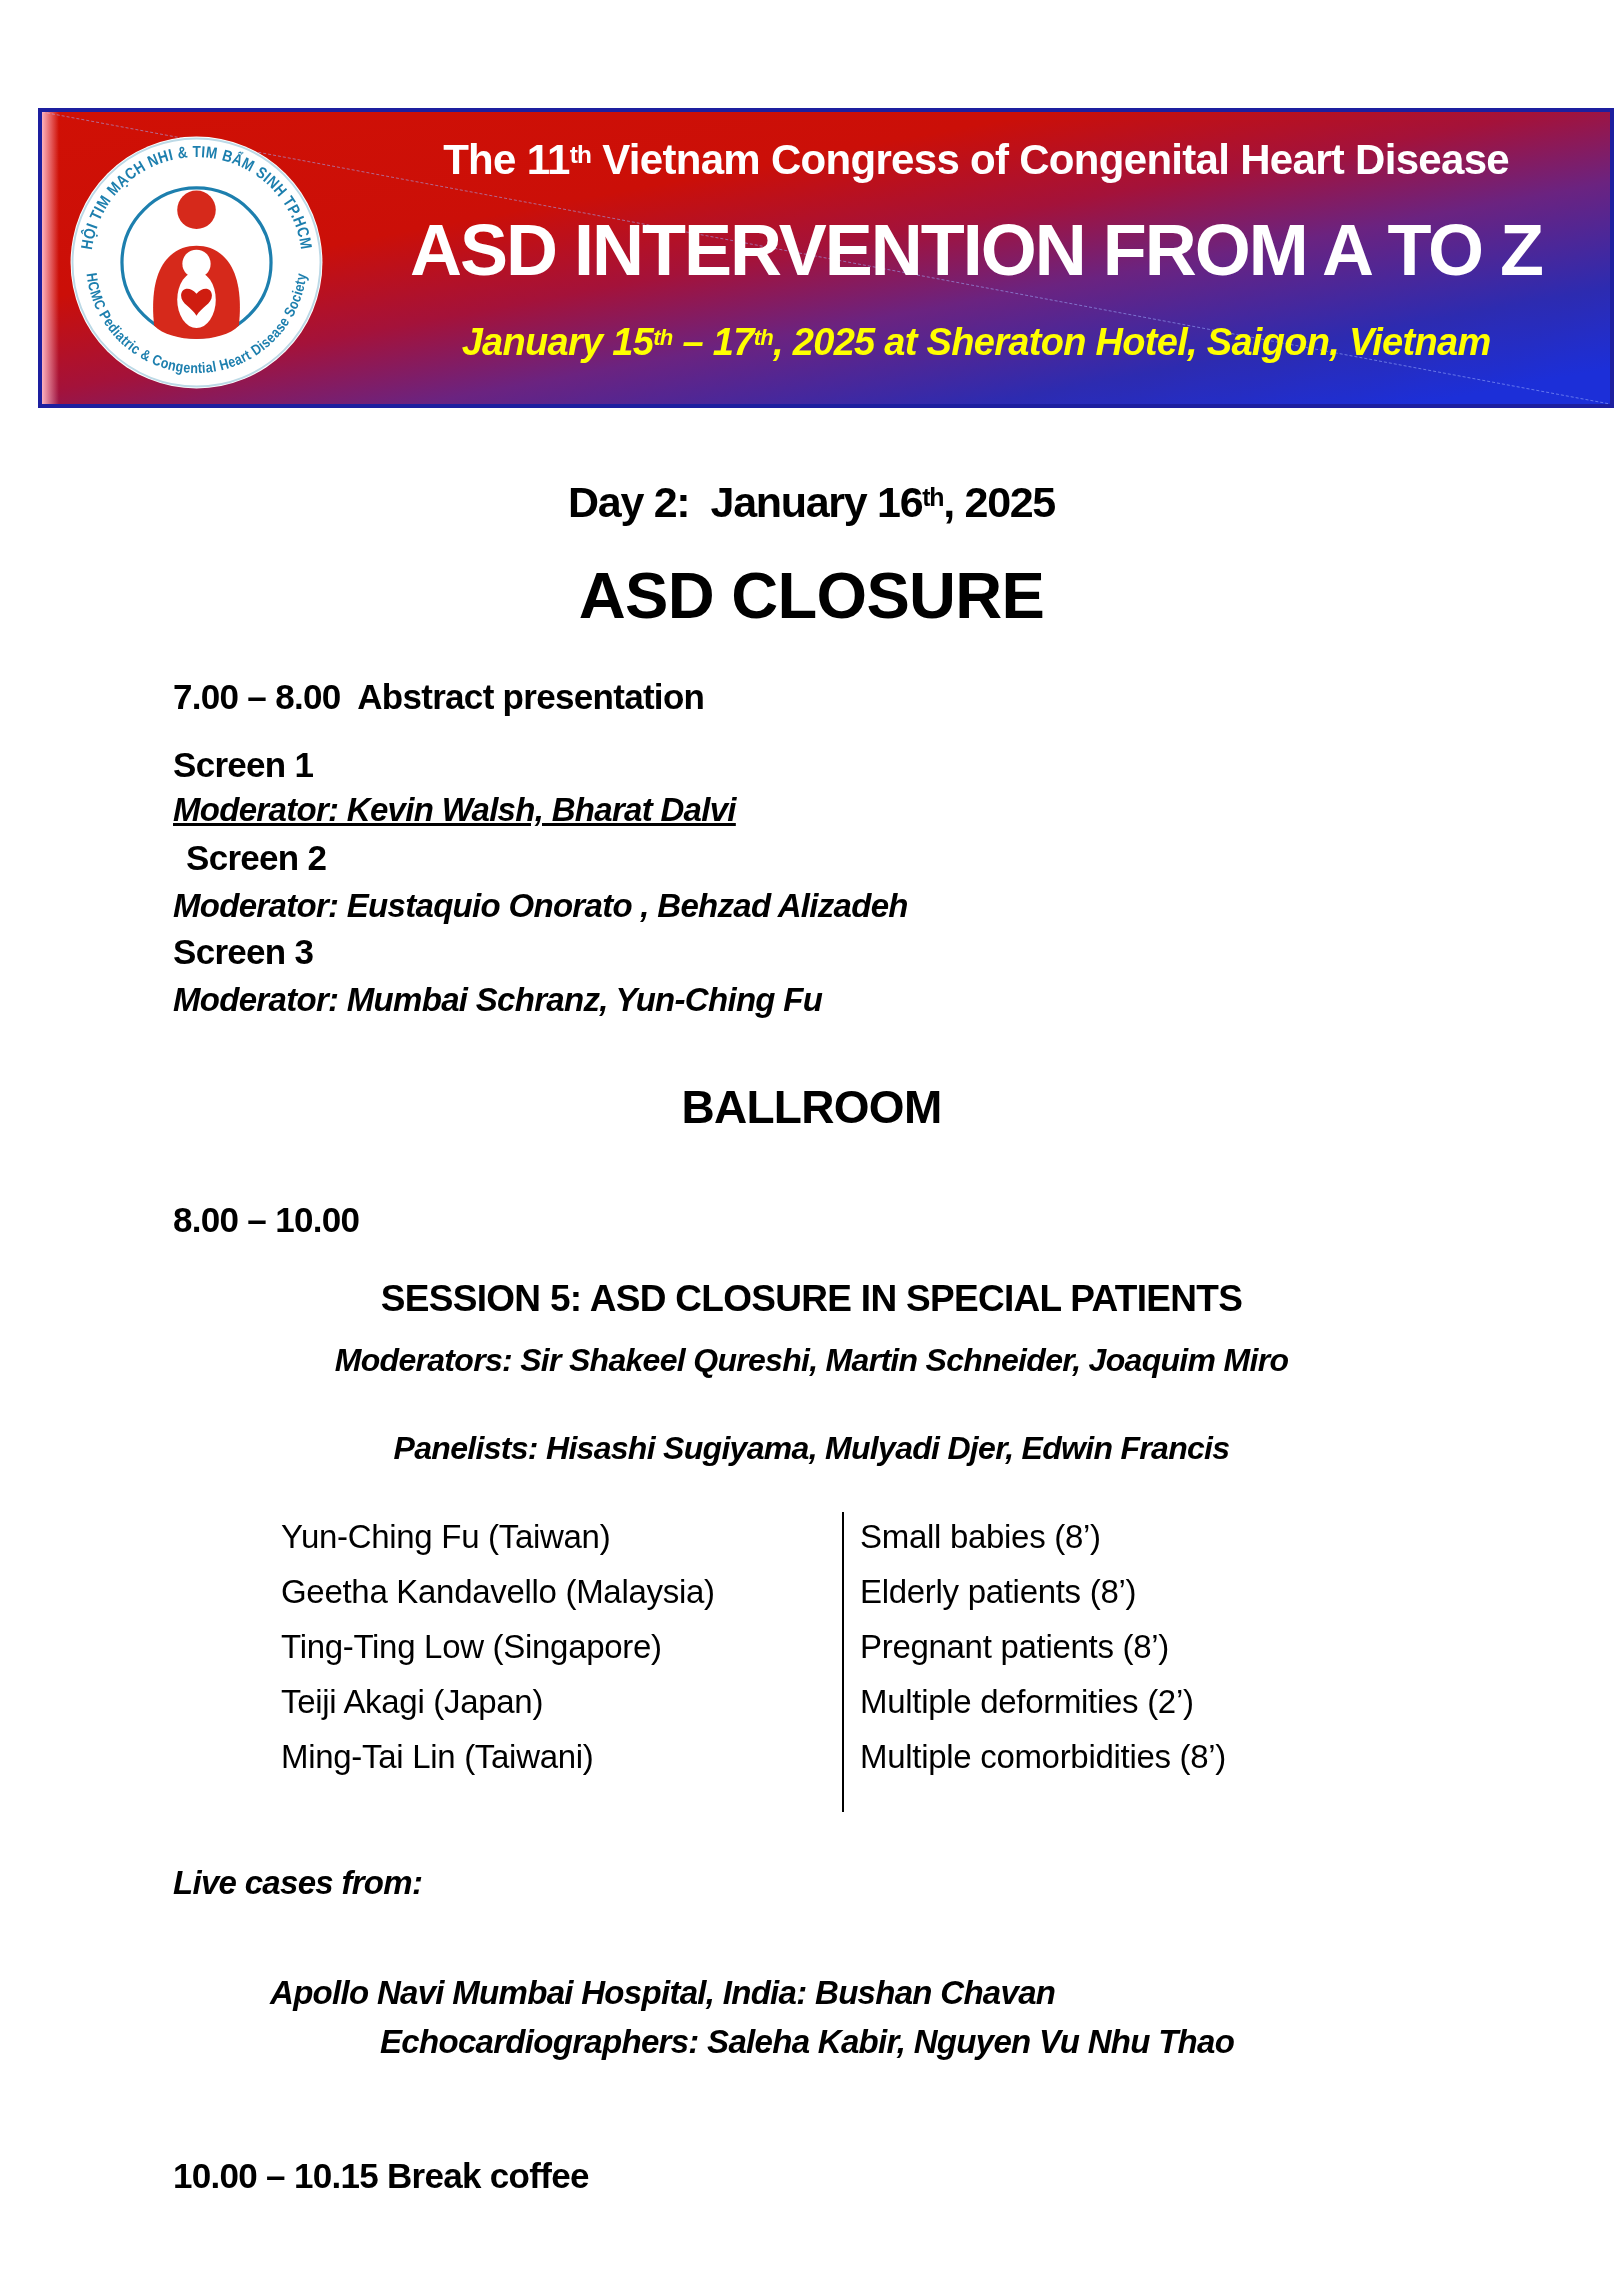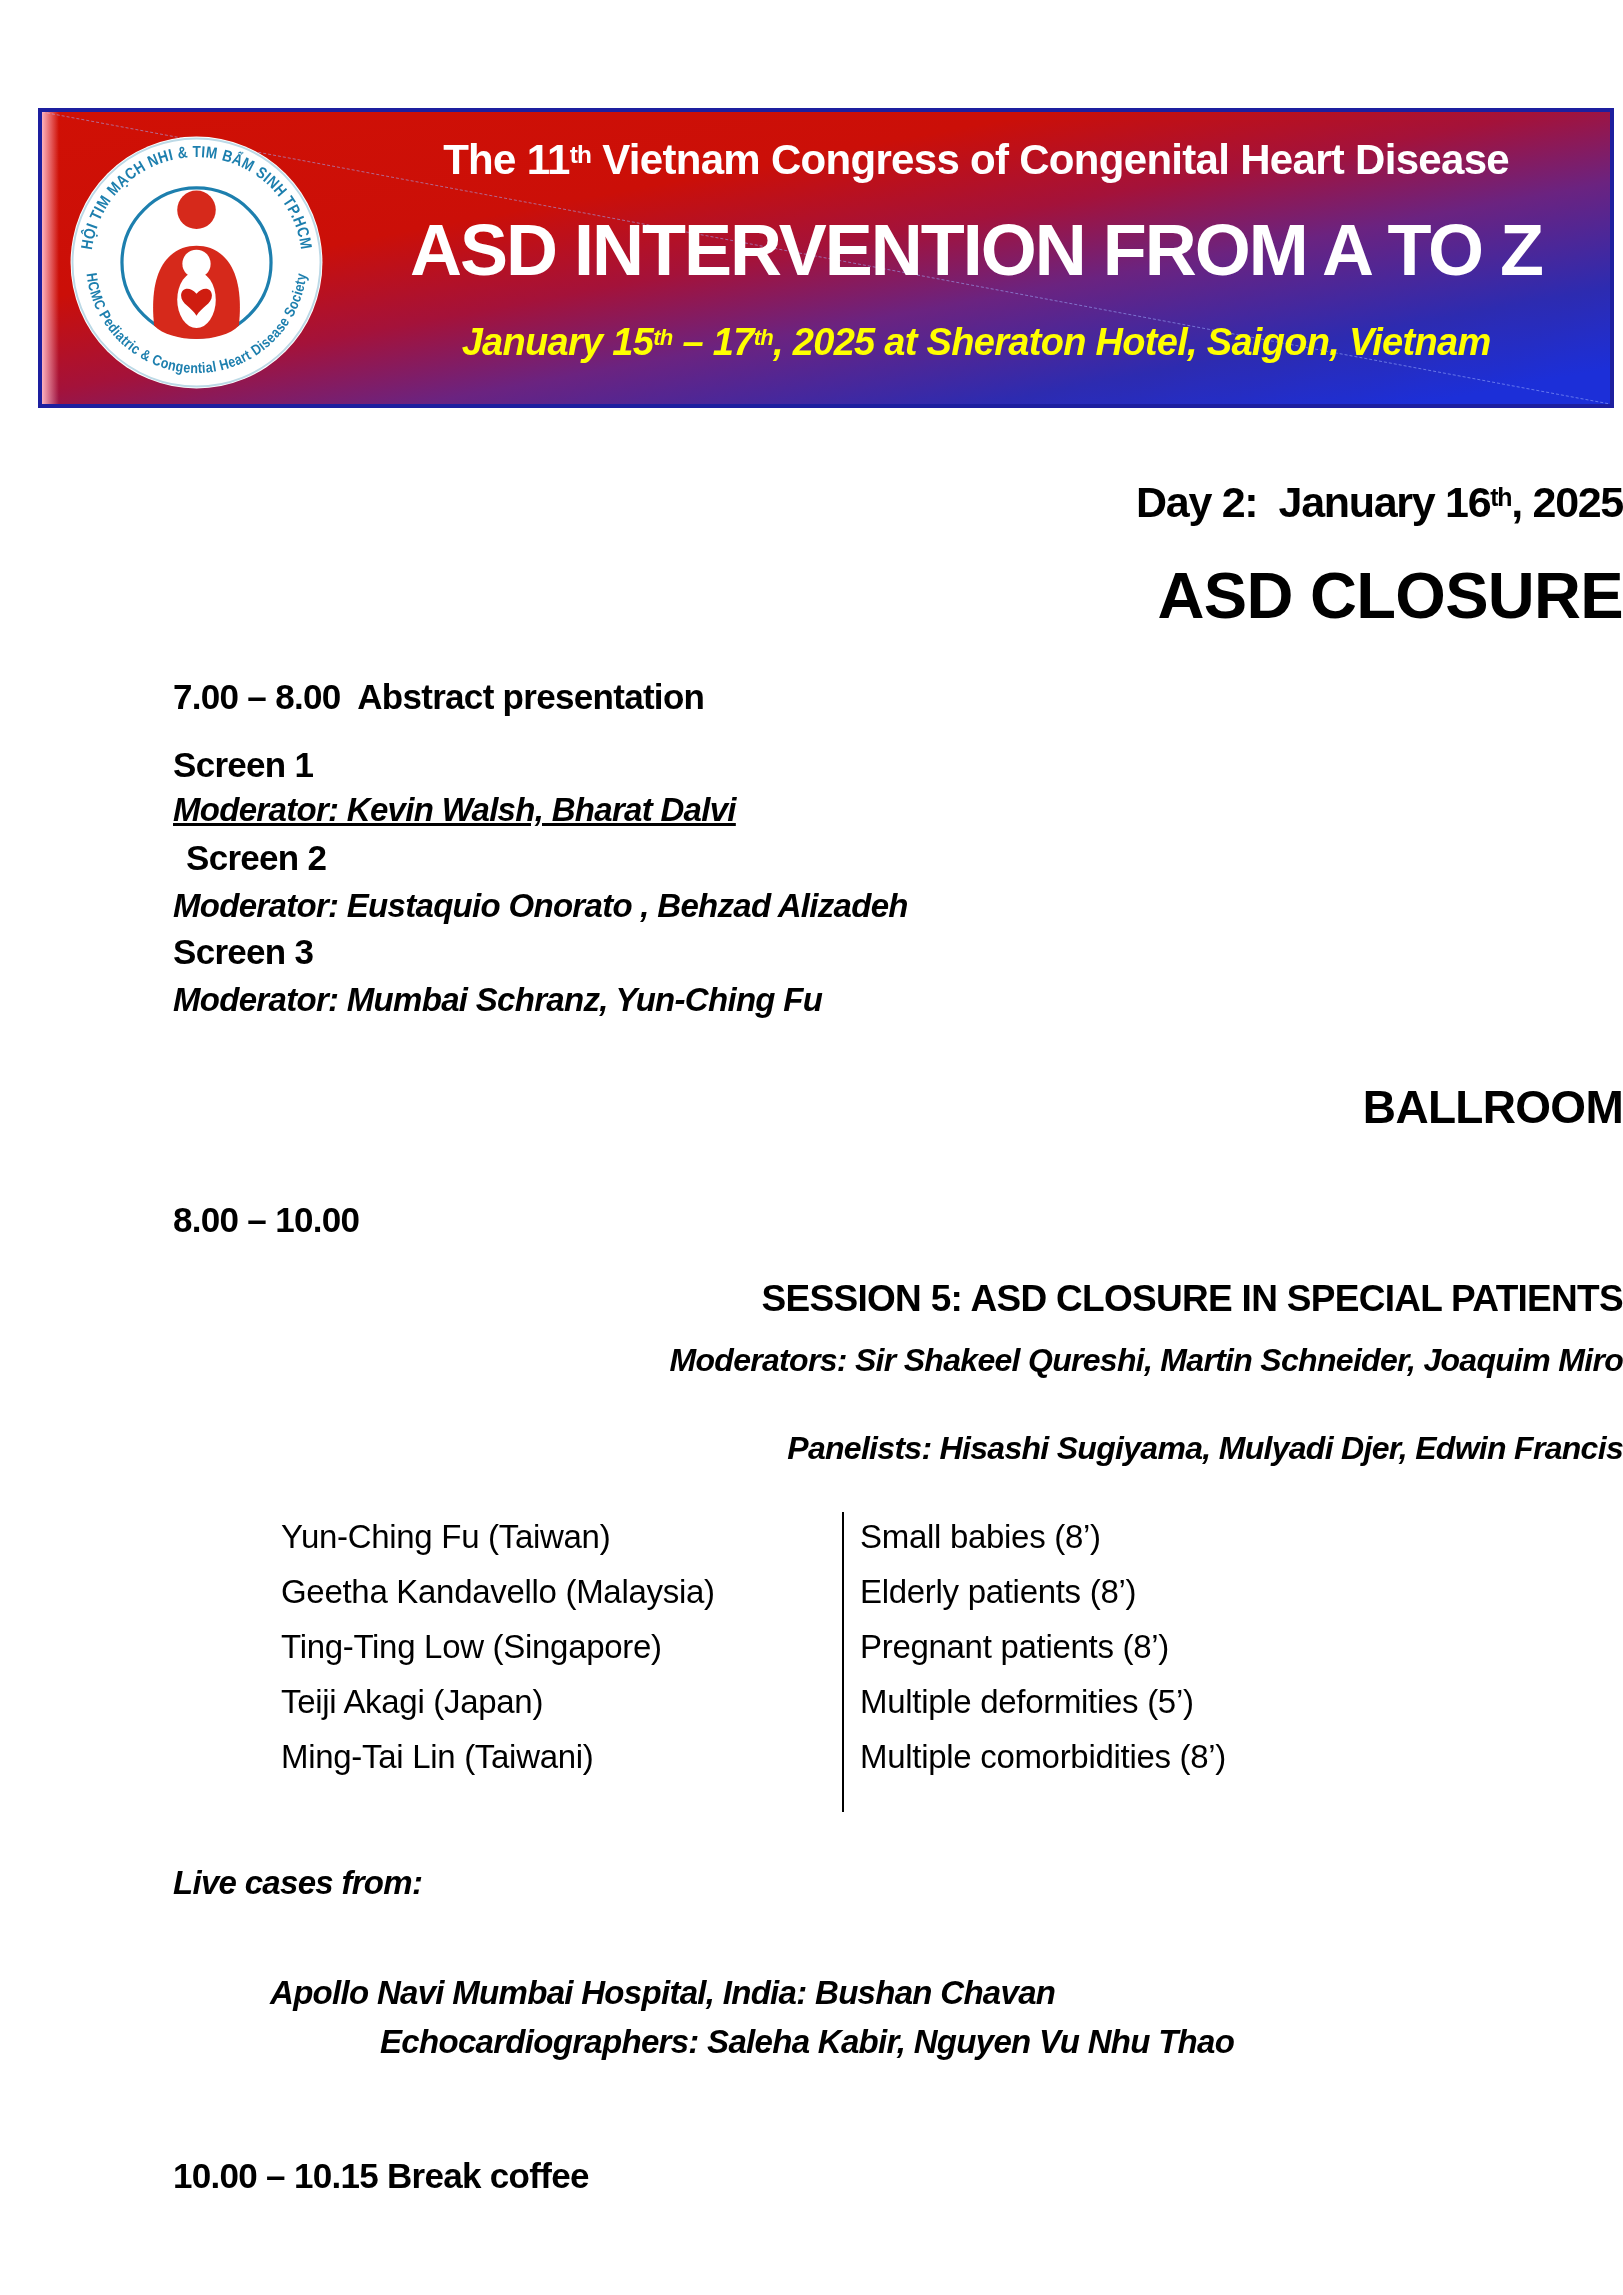--- a/index.html
+++ b/index.html
@@ -1,21 +1,21 @@
 <!DOCTYPE html>
 <html style="font-size:10.5px"><head>
 <meta charset="utf-8">
 <style>
   html,body { margin:0; padding:0; background:#e8e8e8; }
   .page {
     position:relative; width:1623px; height:2295px; background:#ffffff;
     font-family:"Liberation Sans", sans-serif; color:#000; overflow:hidden;
   }
   .abs { position:absolute; }
-  .center { left:0; right:0; text-align:right; }
+  .center { left:0; right:0; text-align:center; }
   .sup { font-size:58%; position:relative; top:-0.45em; }
 
   
   .banner {
     position:absolute; left:38px; top:108px; width:1576px; height:300px;
     box-sizing:border-box; border:4.6px solid #1d1f9f;
     background:linear-gradient(to bottom right,
       #d01005 0%, #cb0f08 32%, #a4123a 48%, #6b2380 62%, #2d2bb0 80%, #1c2fd8 94%);
   }
   .banner-hairline { position:absolute; left:0; top:0; width:100%; height:100%; }
@@ -144,21 +144,21 @@
   <div class="talk-row r1">
     <span class="speaker">Geetha Kandavello (Malaysia)</span>
     <span class="topic">Elderly patients (8’)</span>
   </div>
   <div class="talk-row r2">
     <span class="speaker">Ting-Ting Low (Singapore)</span>
     <span class="topic">Pregnant patients (8’)</span>
   </div>
   <div class="talk-row r3">
     <span class="speaker">Teiji Akagi (Japan)</span>
-    <span class="topic">Multiple deformities (5’)</span>
+    <span class="topic">Multiple deformities (2’)</span>
   </div>
   <div class="talk-row r4">
     <span class="speaker">Ming-Tai Lin (Taiwani)</span>
     <span class="topic">Multiple comorbidities (8’)</span>
   </div>
 
   <div class="abs live liveLabel">Live cases from:</div>
   <div class="abs live live2">Apollo Navi Mumbai Hospital, India: Bushan Chavan</div>
   <div class="abs live live3">Echocardiographers: Saleha Kabir, Nguyen Vu Nhu Thao</div>
 

